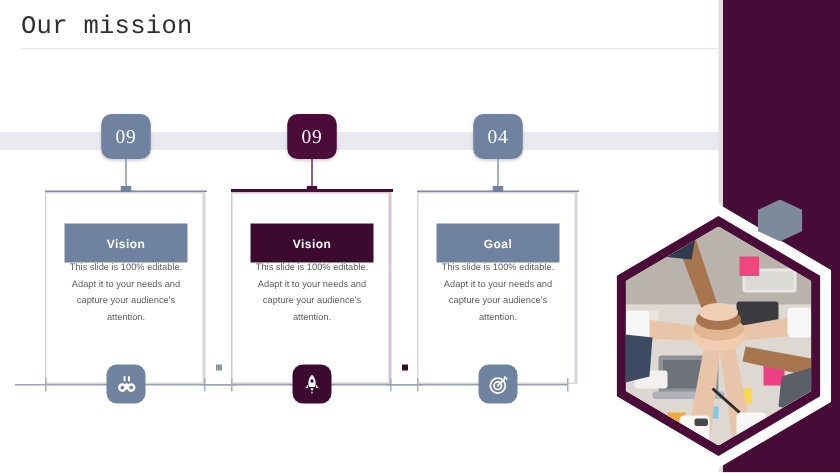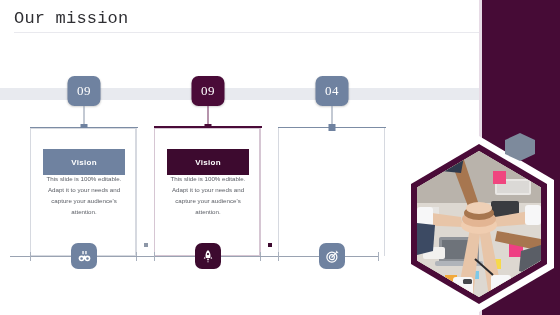--- a/index.html
+++ b/index.html
@@ -210,20 +210,24 @@
     </div>
   </div>
 
   <div class="col c3">
     <div class="badge">04</div>
     <div class="stem"></div>
     <div class="top-line"></div>
     <div class="node"></div>
     <div class="rail" style="left:8px;"></div>
     <div class="rail" style="left:114px;"></div>
+    <div class="card">
+      <div class="chip">Goal</div>
+      <div class="body-text">This slide is 100% editable. Adapt it to your needs and capture your audience's attention.</div>
+    </div>
     <div class="bot-line" style="width:120px;"></div>
     <div class="tick" style="left:8px;"></div>
     <div class="tick" style="left:108px;"></div>
     <div class="icon-tile">
       <svg width="15" height="15" viewBox="0 0 24 24" fill="none" stroke="#ffffff" stroke-width="1.9" aria-hidden="true">
         <circle cx="11" cy="13" r="8"></circle>
         <circle cx="11" cy="13" r="4"></circle>
         <circle cx="11" cy="13" r="1" fill="#ffffff" stroke="none"></circle>
         <path d="M11 13 L19 5" stroke-width="1.8"></path>
         <path d="M17.4 3.2 19.6 4.4 20.8 6.6" stroke-width="1.5"></path>

